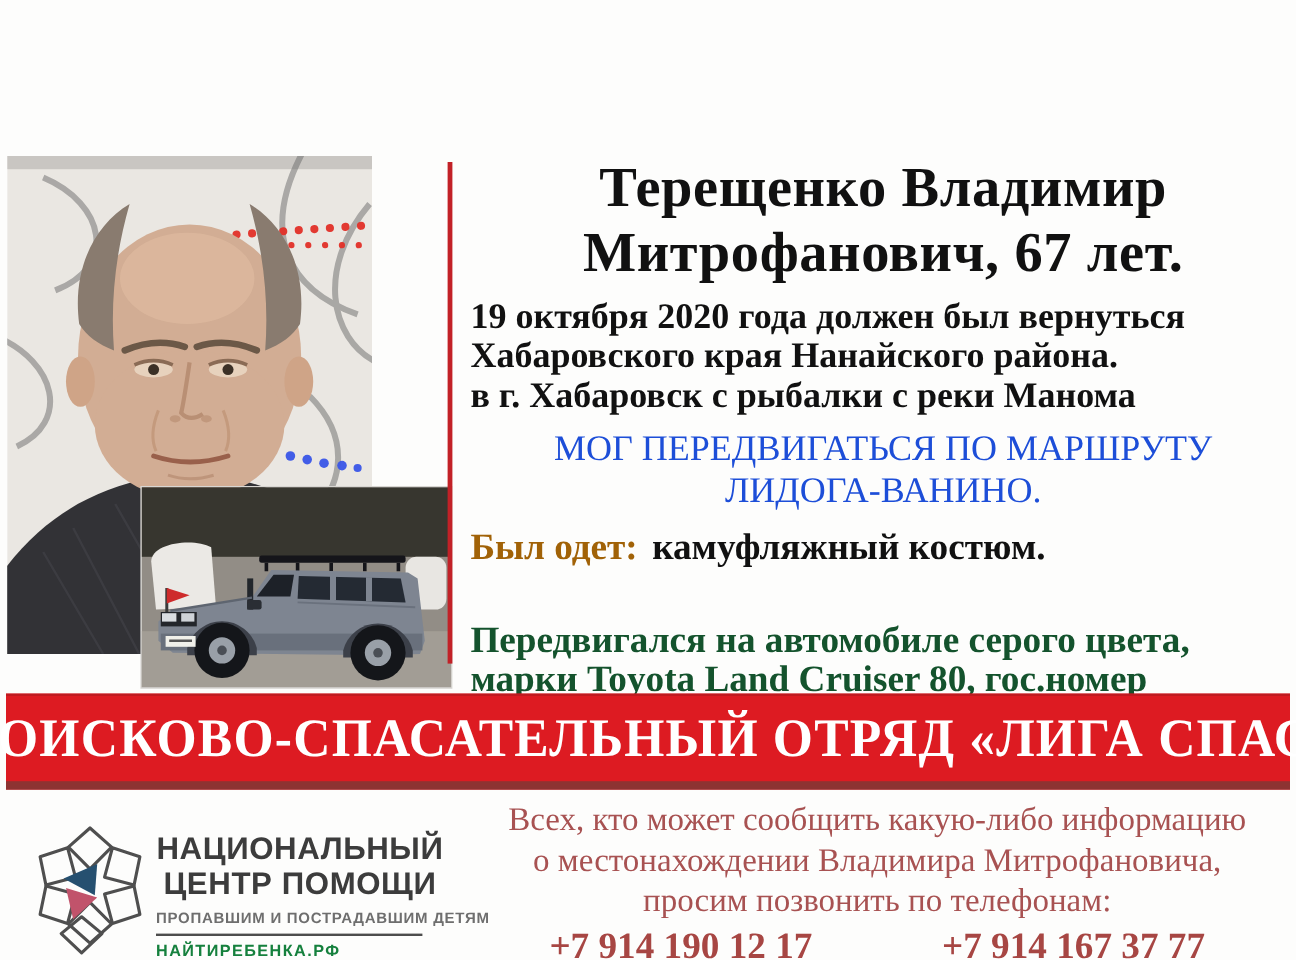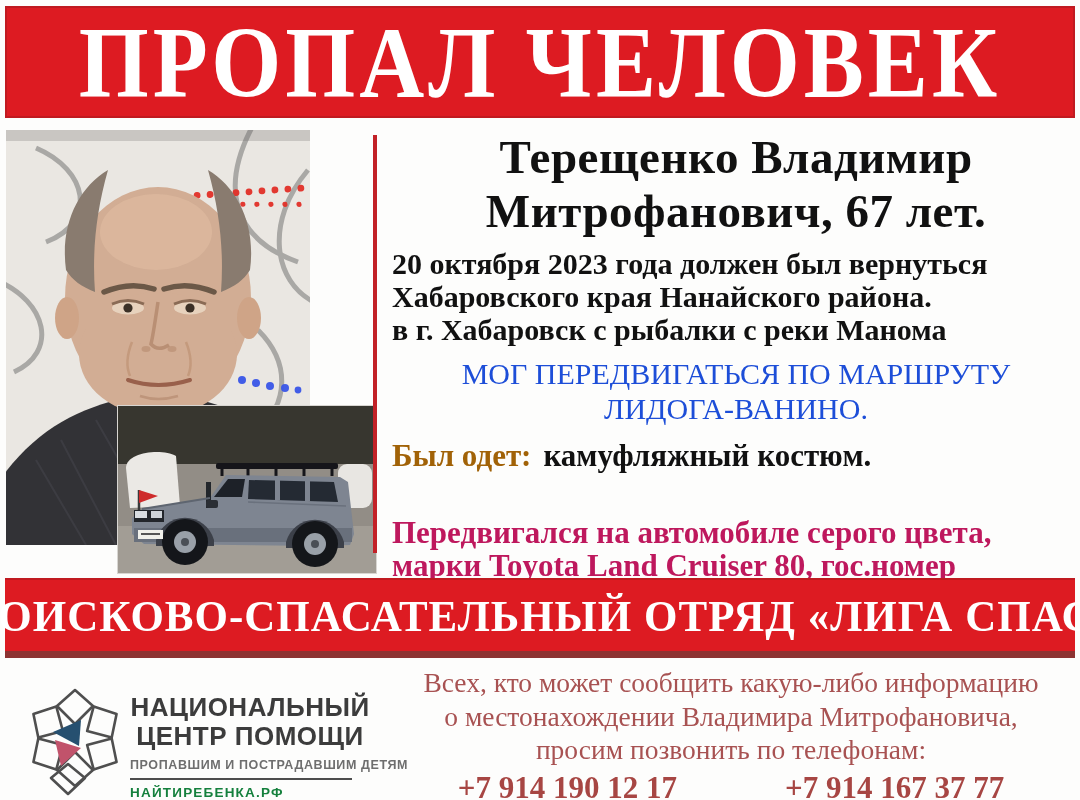--- a/index.html
+++ b/index.html
@@ -22,21 +22,21 @@
   .photo-car{position:absolute;left:118px;top:406px;width:258px;height:167px;z-index:2;box-shadow:0 0 0 1px #d8d6d2;}
   .photo-portrait svg,.photo-car svg{display:block;width:100%;height:100%;}
   .red-divider{position:absolute;left:373px;top:135px;width:4px;height:418px;background:#c22127;z-index:3;}
   
   .info{position:absolute;left:392px;top:130px;width:688px;color:#111;z-index:1;}
   .name{font-weight:bold;font-size:47px;line-height:54px;letter-spacing:.5px;text-align:center;}
   .details{margin-top:9px;font-weight:bold;font-size:30px;line-height:33px;}
   .route{margin-top:10px;font-size:30px;line-height:35px;text-align:center;font-weight:normal;color:#1d4ed8;}
   .clothes{margin-top:12px;font-size:31px;font-weight:bold;}
   .clothes .lbl{color:#a16207;margin-right:12px;}
-  .vehicle{margin-top:42px;font-size:31px;font-weight:bold;color:#be185d;line-height:33px;}
+  .vehicle{margin-top:42px;font-size:31px;font-weight:bold;color:#14532d;line-height:33px;}
   
   .banner-mid{
     position:absolute;left:5px;top:578px;width:1070px;height:71px;
     background:#dd1b22;border-top:2px solid #c01a20;border-bottom:7px solid #8d3332;
     box-sizing:content-box;display:flex;align-items:center;justify-content:center;z-index:4;
   }
   .banner-mid .txt{color:#fff;font-weight:bold;font-size:43px;letter-spacing:1px;white-space:nowrap;transform:scaleY(1.05);}
   
   .logo-icon{position:absolute;left:28px;top:680px;width:94px;height:116px;}
   .logo-text{position:absolute;left:130px;top:693px;width:240px;font-family:"Liberation Sans","DejaVu Sans",sans-serif;color:#3c3c3c;}
@@ -46,23 +46,20 @@
   .logo-text .l4{margin-top:5px;font-size:13.5px;font-weight:bold;letter-spacing:1.2px;color:#15803d;}
   .contact{position:absolute;left:385px;top:666px;width:692px;text-align:center;color:#a85252;}
   .contact .line{font-size:27.5px;line-height:33.5px;}
   .phones{display:flex;justify-content:center;gap:108px;margin-top:3px;color:#a74643;font-weight:bold;font-size:31px;}
 </style>
 </head>
 <body>
 
 <div class="poster">
 
-  <div class="banner-top">
-    <div class="txt">ПРОПАЛ ЧЕЛОВЕК</div>
-  </div>
 
   <div class="photo-portrait">
     <svg viewBox="0 0 304 415" preserveAspectRatio="none">
       <rect width="304" height="415" fill="#eae7e2"></rect>
       <rect width="304" height="11" fill="#c9c6c2"></rect>
 
       <g stroke="#6a6a6a" stroke-width="5" fill="none" opacity="0.5">
         <path d="M 250 -10 C 210 60 230 110 292 132"></path>
         <path d="M 302 40 C 258 92 268 152 308 172"></path>
         <path d="M 30 18 C 82 40 92 92 40 112"></path>
@@ -199,21 +196,21 @@
       <path d="M 130 96 L 228 100" stroke="#6a717d" stroke-width="1.6" fill="none"></path>
     </svg>
   </div>
 
   <div class="red-divider"></div>
 
   <div class="info">
     <div class="name">Терещенко Владимир</div>
     <div class="name">Митрофанович, 67 лет.</div>
     <div class="details">
-      <div>20 октября 2023 года должен был вернуться</div>
+      <div>19 октября 2020 года должен был вернуться</div>
       <div>Хабаровского края Нанайского района.</div>
       <div>в г. Хабаровск с рыбалки с реки Манома</div>
     </div>
     <div class="route">
       <div>МОГ ПЕРЕДВИГАТЬСЯ ПО МАРШРУТУ</div>
       <div>ЛИДОГА-ВАНИНО.</div>
     </div>
     <div class="clothes">
       <span class="lbl">Был одет:</span><span>камуфляжный костюм.</span>
     </div>

